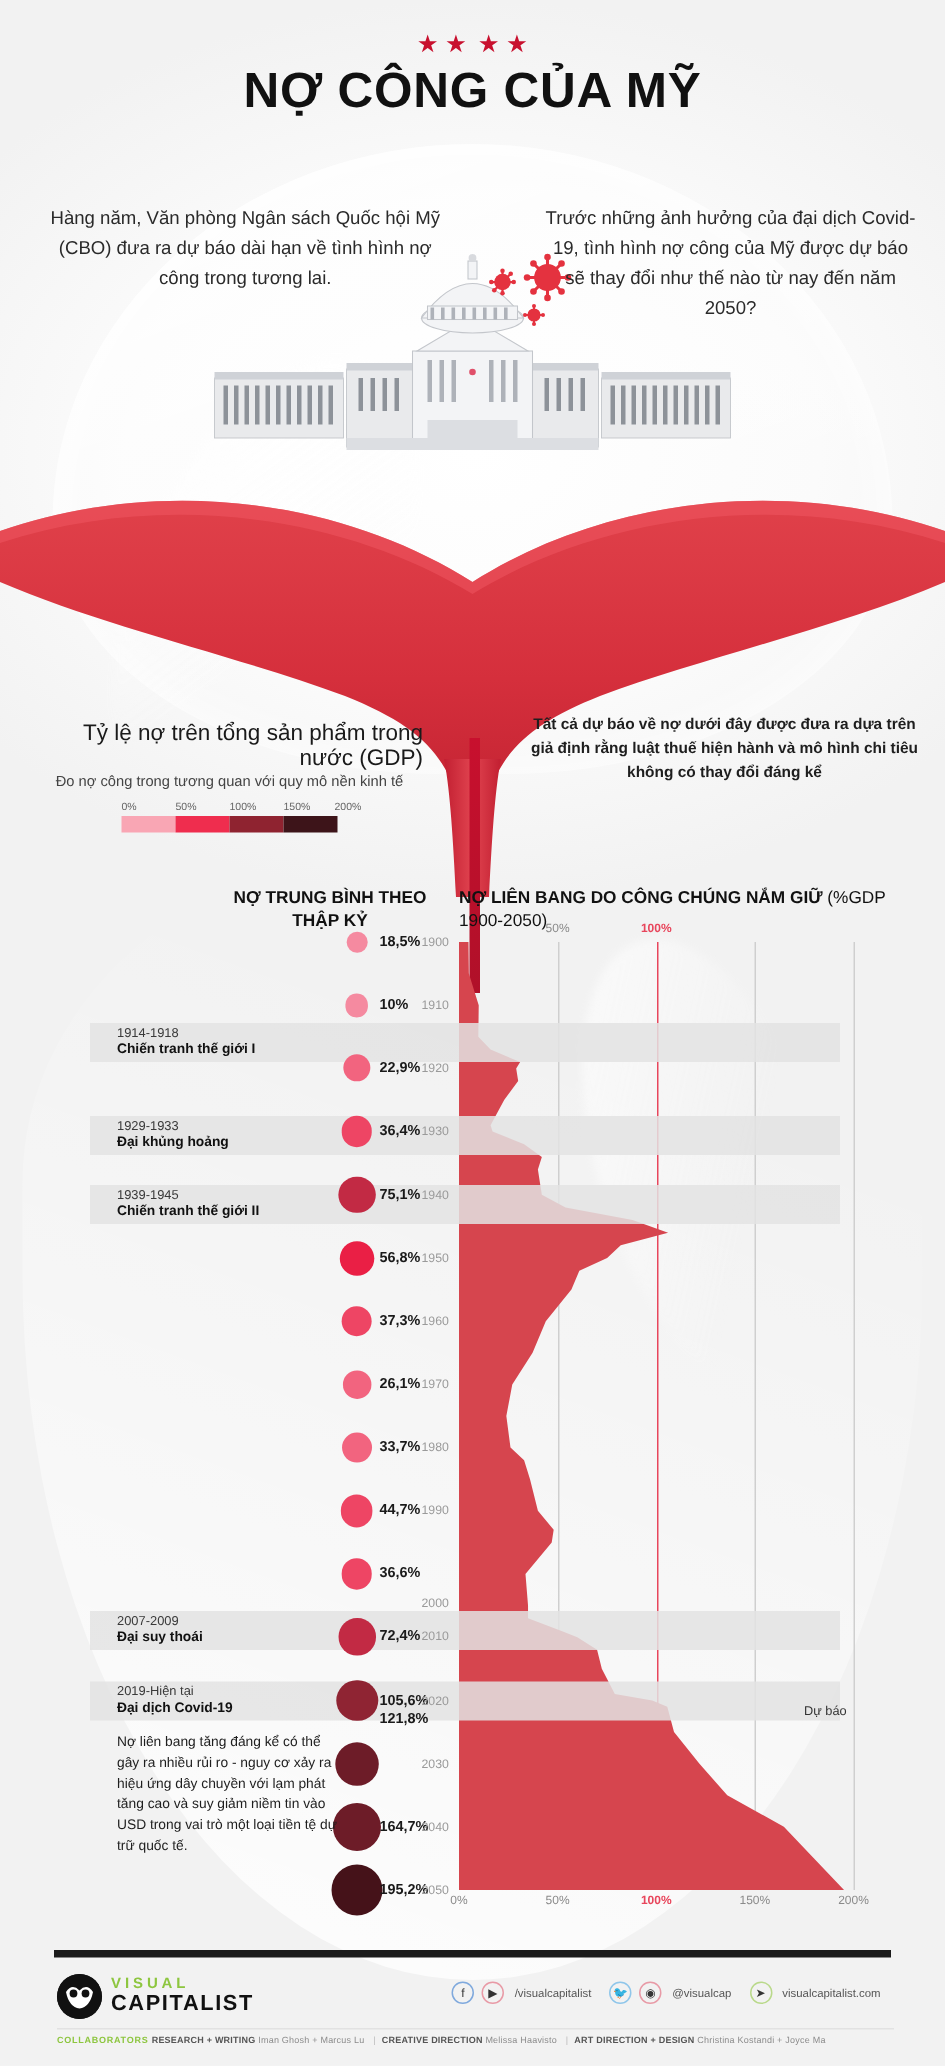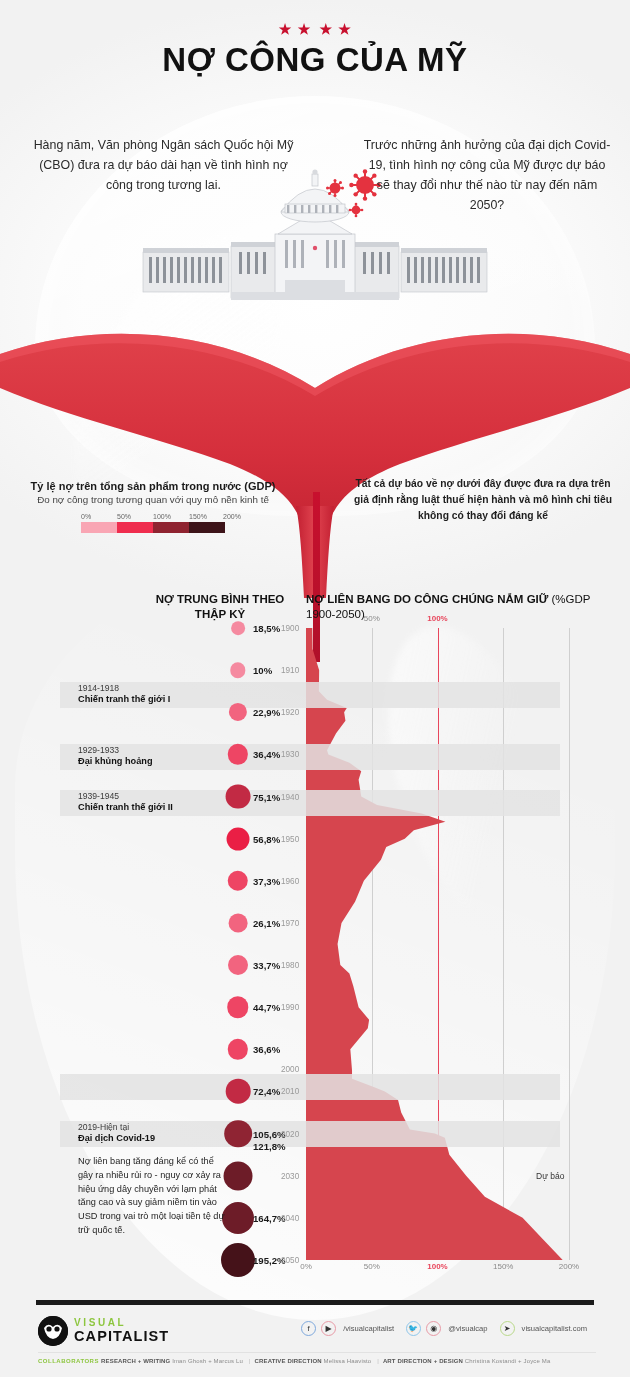--- a/index.html
+++ b/index.html
@@ -61,21 +61,21 @@
   .capitol { position: absolute; left: 135px; top: 160px; width: 360px; height: 150px; z-index: 4; }
   .virus { position: absolute; z-index: 5; }
 
   
   .sand { position: absolute; left: 0; top: 268px; width: 630px; height: 330px; z-index: 3; }
   .stream { position: absolute; left: 313px; top: 492px; width: 7px; height: 170px; z-index: 3;
             background: linear-gradient(180deg,#c8102e,#b01029); }
 
   
   .legend { position: absolute; left: 24px; top: 480px; width: 258px; text-align: center; z-index: 7; }
-  .legend-t1 { font-size: 11px; font-weight: bold; color: #1a1a1a; }
+  .legend-t1 { font-size: 15px; font-weight: normal; color: #1a1a1a; text-align: right; }
   .legend-t2 { font-size: 9.8px; color: #444; margin-top: 2px; }
   .scale-wrap { margin-top: 8px; display: flex; justify-content: center; }
   .scale { display: flex; }
   .sw { width: 36px; }
   .sw .tick { font-size: 7px; color: #666; text-align: left; margin-bottom: 2px; }
   .sw .bar { height: 11px; }
   .sw.last { width: 36px; }
 
   .note-r { position: absolute; right: 14px; top: 476px; width: 266px; text-align: center;
             font-size: 10.3px; line-height: 1.55; font-weight: bold; color: #1e1e1e; z-index: 7; }
@@ -88,21 +88,21 @@
   .col-head-r .sub { font-weight: normal; }
 
   
   .plot { position: absolute; left: 306px; top: 628px; width: 263px; height: 632px; z-index: 5; }
   .gridline { position: absolute; top: 0; width: 1px; height: 632px; background: #cfcfcf; }
   .gridline.hl { background: #e8465c; }
   .axis-top { position: absolute; top: 614px; left: 306px; width: 263px; height: 14px; z-index: 7; }
   .axis-bot { position: absolute; top: 1262px; left: 306px; width: 290px; height: 14px; z-index: 7; }
   .axlab { position: absolute; font-size: 8px; color: #8a8a8a; transform: translateX(-50%); white-space: nowrap; }
   .axlab.hl { color: #e8465c; font-weight: bold; }
-  .forecast { position: absolute; left: 536px; top: 1135px; font-size: 8.5px; color: #333; z-index: 8; margin-top: 36px; }
+  .forecast { position: absolute; left: 536px; top: 1135px; font-size: 8.5px; color: #333; z-index: 8; }
 
   
   .rows { position: absolute; left: 0; top: 628px; width: 630px; height: 632px; z-index: 6; }
   .band { position: absolute; left: 60px; width: 500px; background: #e3e3e3; opacity: .85; }
   .ev { position: absolute; left: 78px; width: 230px; z-index: 7; }
   .ev .yrs { font-size: 8.6px; color: #3a3a3a; }
   .ev .nm  { font-size: 9.2px; font-weight: bold; color: #111; margin-top: 1px; }
   .dot { position: absolute; border-radius: 50%; transform: translate(-50%,-50%); }
   .pct { position: absolute; left: 253px; transform: translateY(-50%); font-size: 9.6px;
          font-weight: bold; color: #1a1a1a; white-space: nowrap; }
@@ -382,20 +382,24 @@
       <div class="ev" style="top: 116.507px;">
         <div class="yrs">1929-1933</div>
         <div class="nm">Đại khủng hoảng</div>
       </div>
       <div class="band" style="top: 161.853px; height: 26px;"></div>
       <div class="ev" style="top: 162.853px;">
         <div class="yrs">1939-1945</div>
         <div class="nm">Chiến tranh thế giới II</div>
       </div>
       <div class="band" style="top: 446.253px; height: 26px;"></div>
+      <div class="ev" style="top: 447.253px;">
+        <div class="yrs">2007-2009</div>
+        <div class="nm">Đại suy thoái</div>
+      </div>
       <div class="band" style="top: 492.6px; height: 26px;"></div>
       <div class="ev" style="top: 493.6px;">
         <div class="yrs">2019-Hiện tại</div>
         <div class="nm">Đại dịch Covid-19</div>
       </div>
       <div class="dot" style="left: 238px; top: 0px; width: 13.7635px; height: 13.7635px; background: rgb(245, 138, 160);"></div>
       <div class="pct" style="top: 0px;">18,5%</div>
       <div class="yr" style="top: 0px;">1900</div>
       <div class="dot" style="left: 238px; top: 42.1333px; width: 15.4321px; height: 15.4321px; background: rgb(245, 138, 160);"></div>
       <div class="pct" style="top: 42.1333px;">10%</div>

